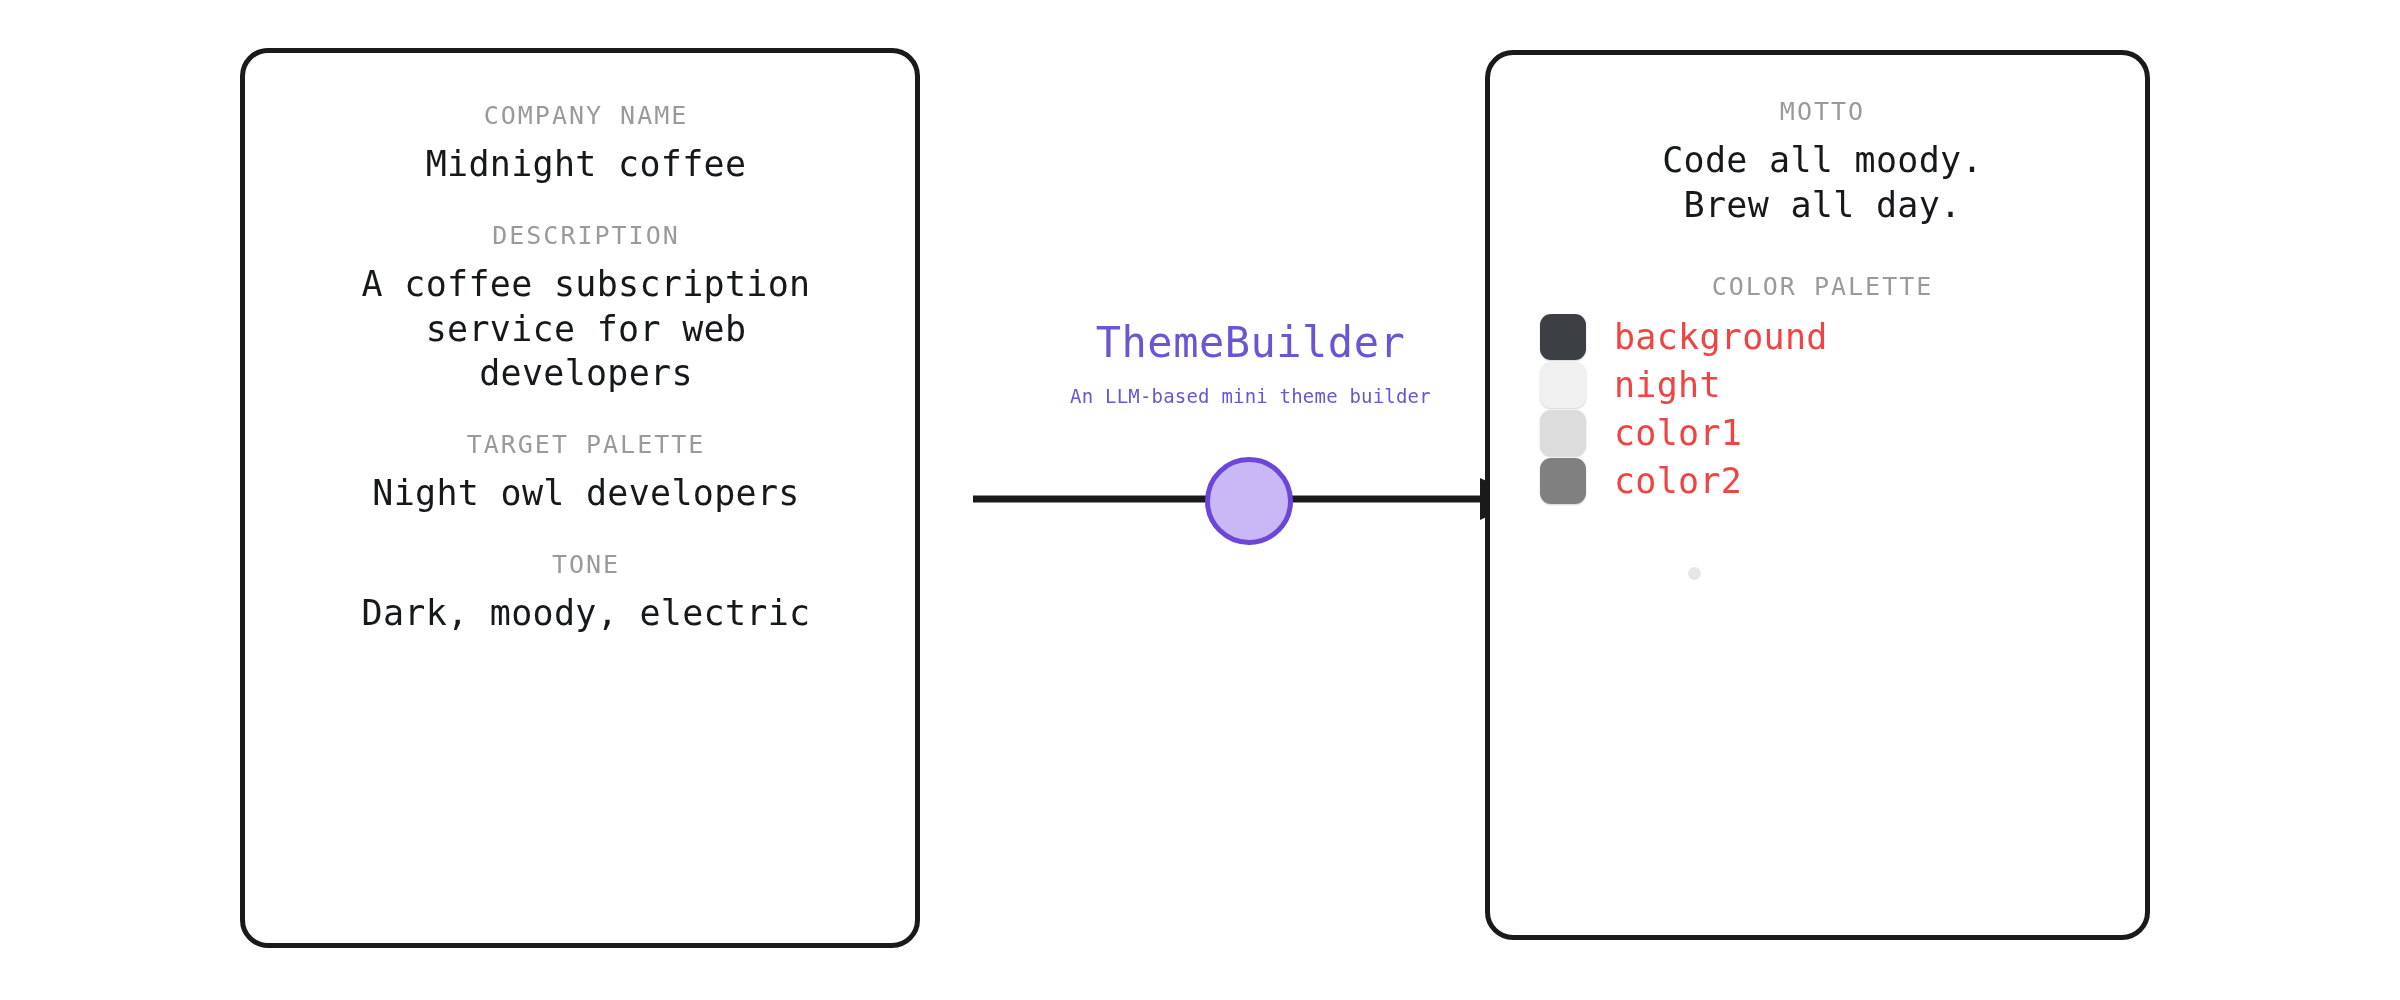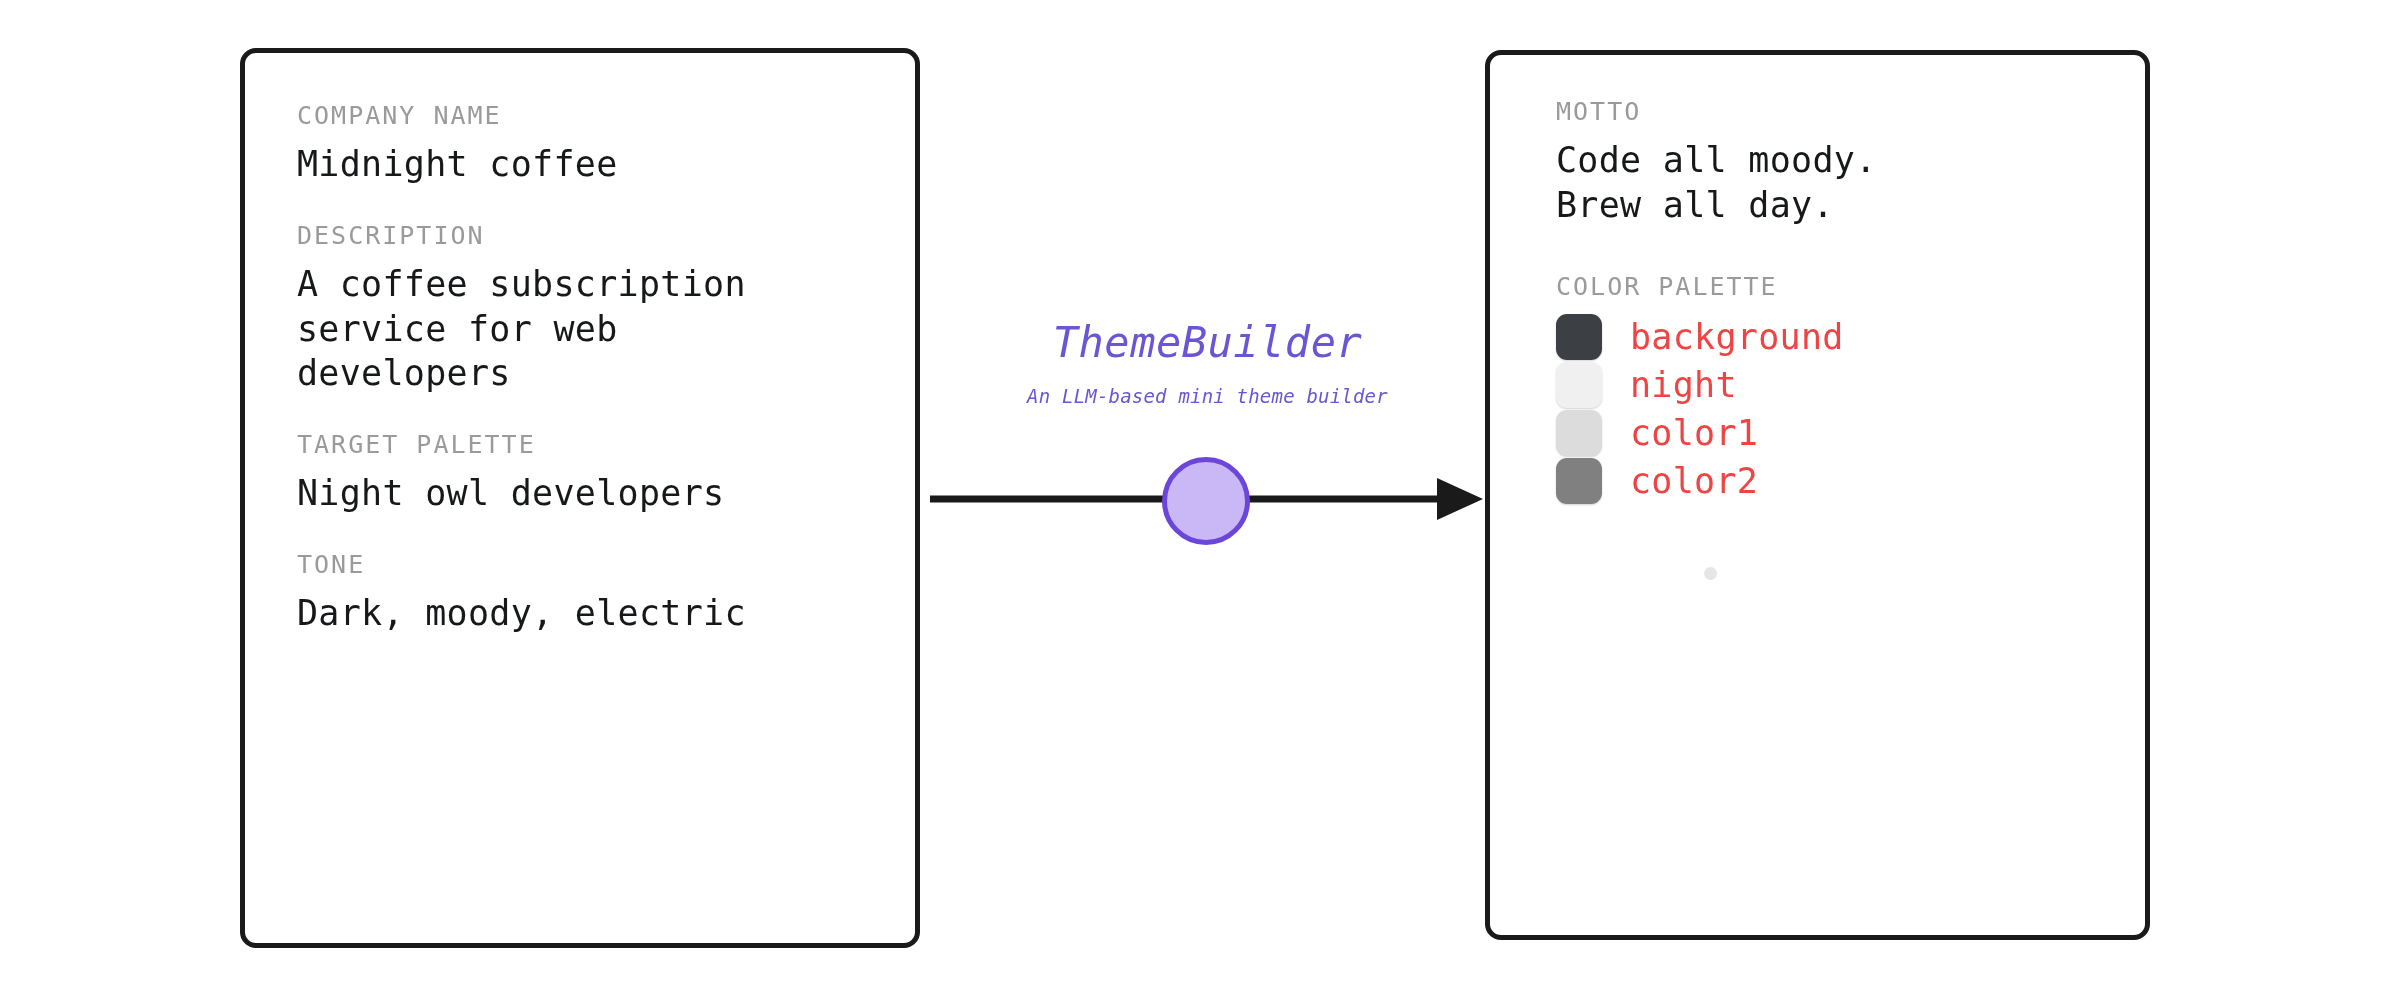--- a/index.html
+++ b/index.html
@@ -14,22 +14,23 @@
     position: relative;
     overflow: hidden;
     font-family: "DejaVu Sans Mono", "Liberation Mono", monospace;
   }
 
   
   .card {
     position: absolute;
     background: #ffffff;
     border: 5px solid #1a1a1a;
-    border-radius: 16px;
+    border-radius: 28px;
     box-sizing: border-box;
+    text-align: center;
   }
   #input-card  { left: 240px;  top: 48px;  width: 680px;  height: 900px; }
   #output-card { left: 1485px; top: 50px;  width: 665px;  height: 890px; }
 
   .card-inner {
     position: absolute;
     left: 52px;
     top: 48px;
     right: 40px;
   }
@@ -53,21 +54,21 @@
     font-size: 35px;
     line-height: 1.28;
     color: #16181a;
     margin: 0;
     letter-spacing: 0.3px;
     white-space: pre-line;
   }
 
   
   #output-card .card-inner { left: 50px; top: 42px; }
-  #output-card .field { margin-bottom: 44px; margin-left: 16px; }
+  #output-card .field { margin-bottom: 44px; }
 
   
   .palette-list {
     list-style: none;
     margin: 0;
     padding: 0;
   }
   .palette-row {
     display: flex;
     align-items: center;
@@ -94,25 +95,24 @@
     width: 13px;
     height: 13px;
     border-radius: 50%;
     background: #e6e6e6;
     margin: 62px 0 0 148px;
   }
 
   
   #connector {
     position: absolute;
-    left: 925px;
+    left: 968px;
     top: 300px;
     width: 565px;
     height: 300px;
-    font-style: italic;
   }
   .brand-title {
     position: absolute;
     left: 0;
     top: 18px;
     width: 565px;
     text-align: center;
     font-family: "DejaVu Sans Mono", "Liberation Mono", monospace;
     font-size: 42px;
     color: #6b55d4;

